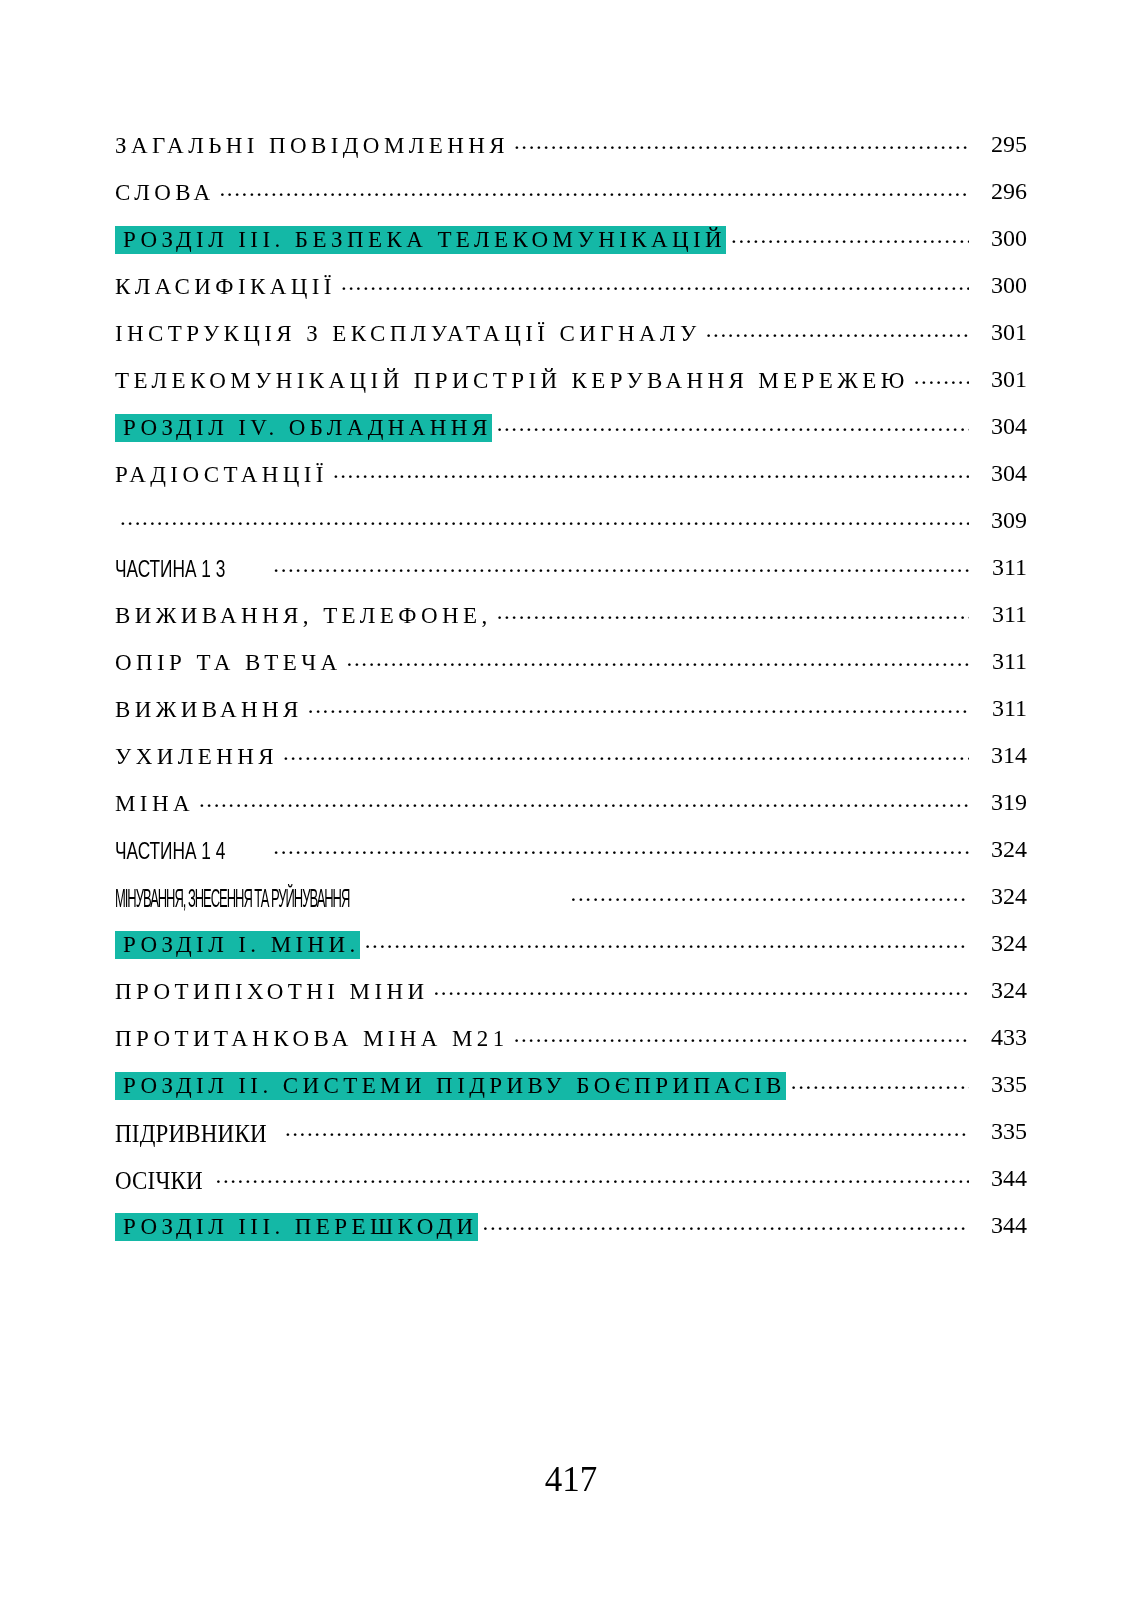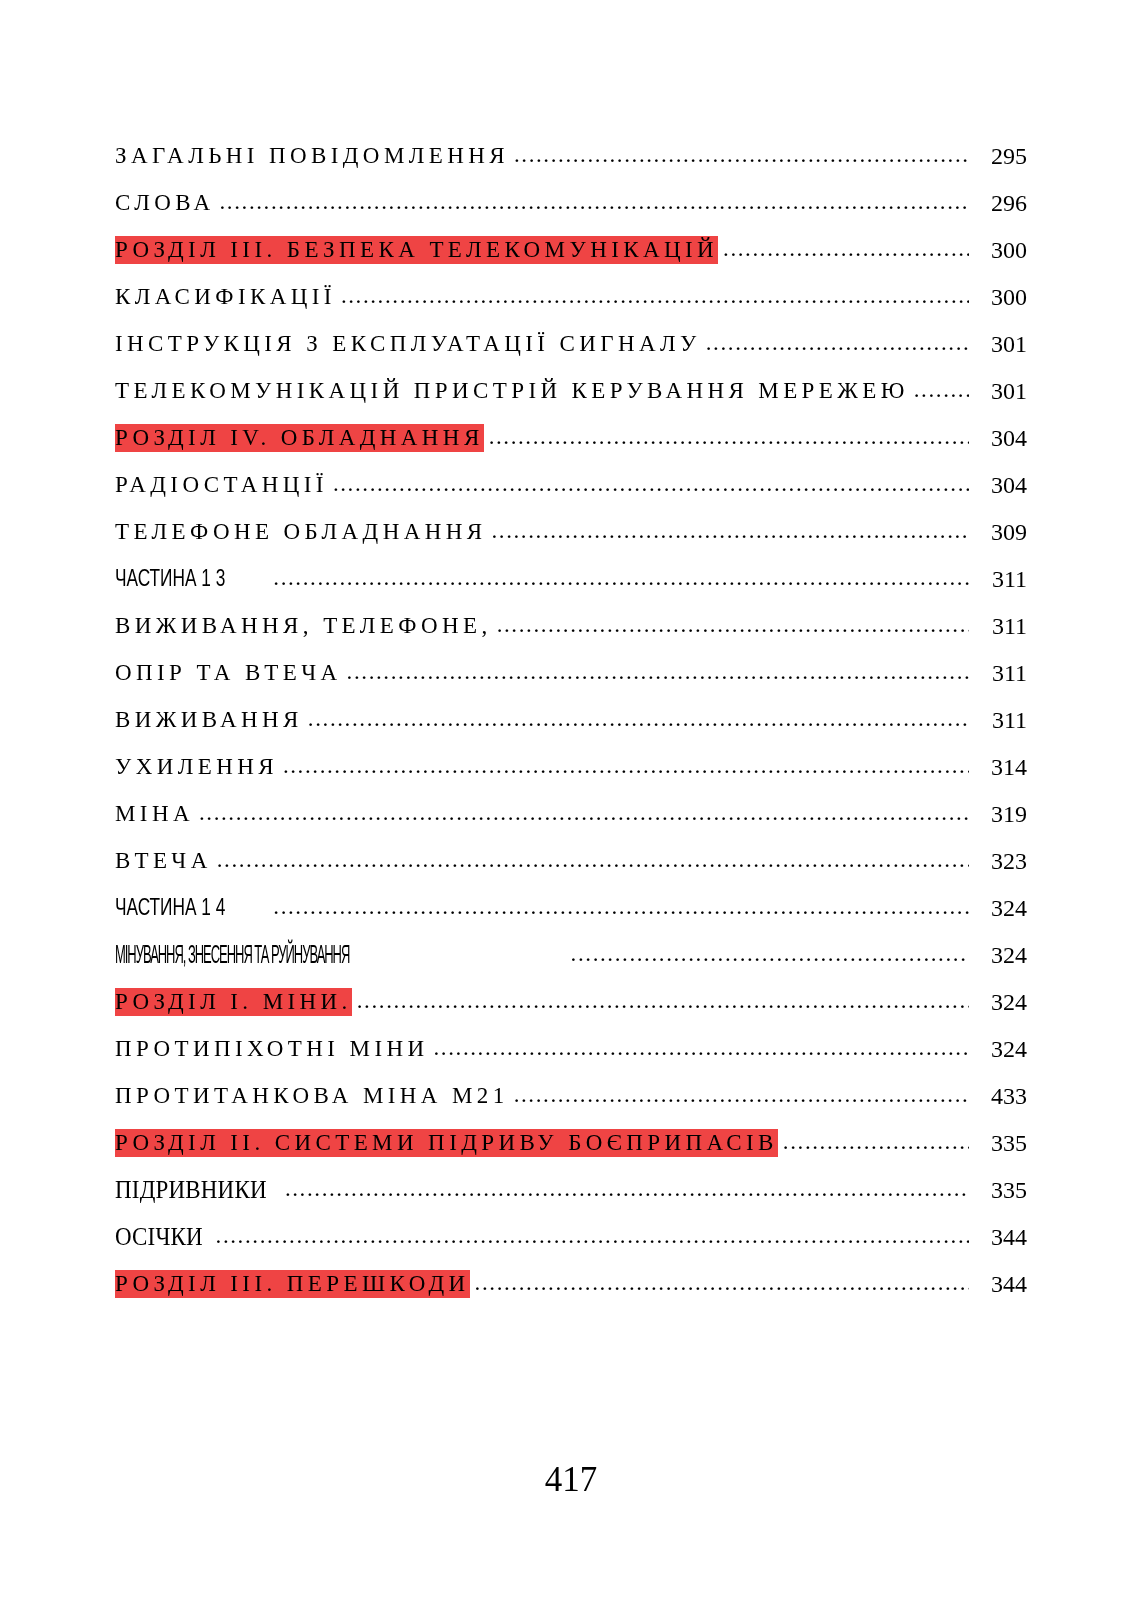--- a/index.html
+++ b/index.html
@@ -26,39 +26,40 @@
 
   #toc-list {
     position: absolute;
     left: 115px;
     top: 132px;
     width: 912px;
   }
 
   .toc-entry {
     display: flex;
-    align-items: center;
+    align-items: flex-start;
     width: 100%;
     height: 47px;
     white-space: nowrap;
     overflow: hidden;
   }
 
   .toc-title {
     font-size: 23px;
     letter-spacing: 4.4px;
     font-weight: 400;
     flex: 0 0 auto;
     line-height: 1;
     padding: 2px 0 3px 0;
   }
 
   
   .toc-entry.hl .toc-title {
-    background: #ef4444;
+    background: #14b8a6;
+    padding-left: 8px;
   }
 
   
   .toc-title.cond {
     font-family: "Liberation Sans Narrow", "Liberation Sans", sans-serif;
     font-stretch: condensed;
     transform: scaleX(0.72);
     transform-origin: left center;
     letter-spacing: 0px;
     font-size: 24px;
@@ -152,21 +153,20 @@
         <span class="toc-title">РОЗДІЛ IV. ОБЛАДНАННЯ</span>
         <span class="toc-dots"></span>
         <span class="toc-page-num">304</span>
       </div>
       <div class="toc-entry">
         <span class="toc-title">РАДІОСТАНЦІЇ</span>
         <span class="toc-dots"></span>
         <span class="toc-page-num">304</span>
       </div>
       <div class="toc-entry">
-        <span class="toc-title">ТЕЛЕФОНЕ ОБЛАДНАННЯ</span>
         <span class="toc-dots"></span>
         <span class="toc-page-num">309</span>
       </div>
       <div class="toc-entry">
         <span class="toc-title cond">ЧАСТИНА 1 3</span>
         <span class="toc-dots"></span>
         <span class="toc-page-num">311</span>
       </div>
       <div class="toc-entry">
         <span class="toc-title">ВИЖИВАННЯ, ТЕЛЕФОНЕ,</span>
@@ -185,25 +185,20 @@
       </div>
       <div class="toc-entry">
         <span class="toc-title">УХИЛЕННЯ</span>
         <span class="toc-dots"></span>
         <span class="toc-page-num">314</span>
       </div>
       <div class="toc-entry">
         <span class="toc-title">МІНА</span>
         <span class="toc-dots"></span>
         <span class="toc-page-num">319</span>
-      </div>
-      <div class="toc-entry">
-        <span class="toc-title">ВТЕЧА</span>
-        <span class="toc-dots"></span>
-        <span class="toc-page-num">323</span>
       </div>
       <div class="toc-entry">
         <span class="toc-title cond">ЧАСТИНА    1 4</span>
         <span class="toc-dots"></span>
         <span class="toc-page-num">324</span>
       </div>
       <div class="toc-entry">
         <span class="toc-title cond2">МІНУВАННЯ, ЗНЕСЕННЯ ТА РУЙНУВАННЯ</span>
         <span class="toc-dots"></span>
         <span class="toc-page-num">324</span>

